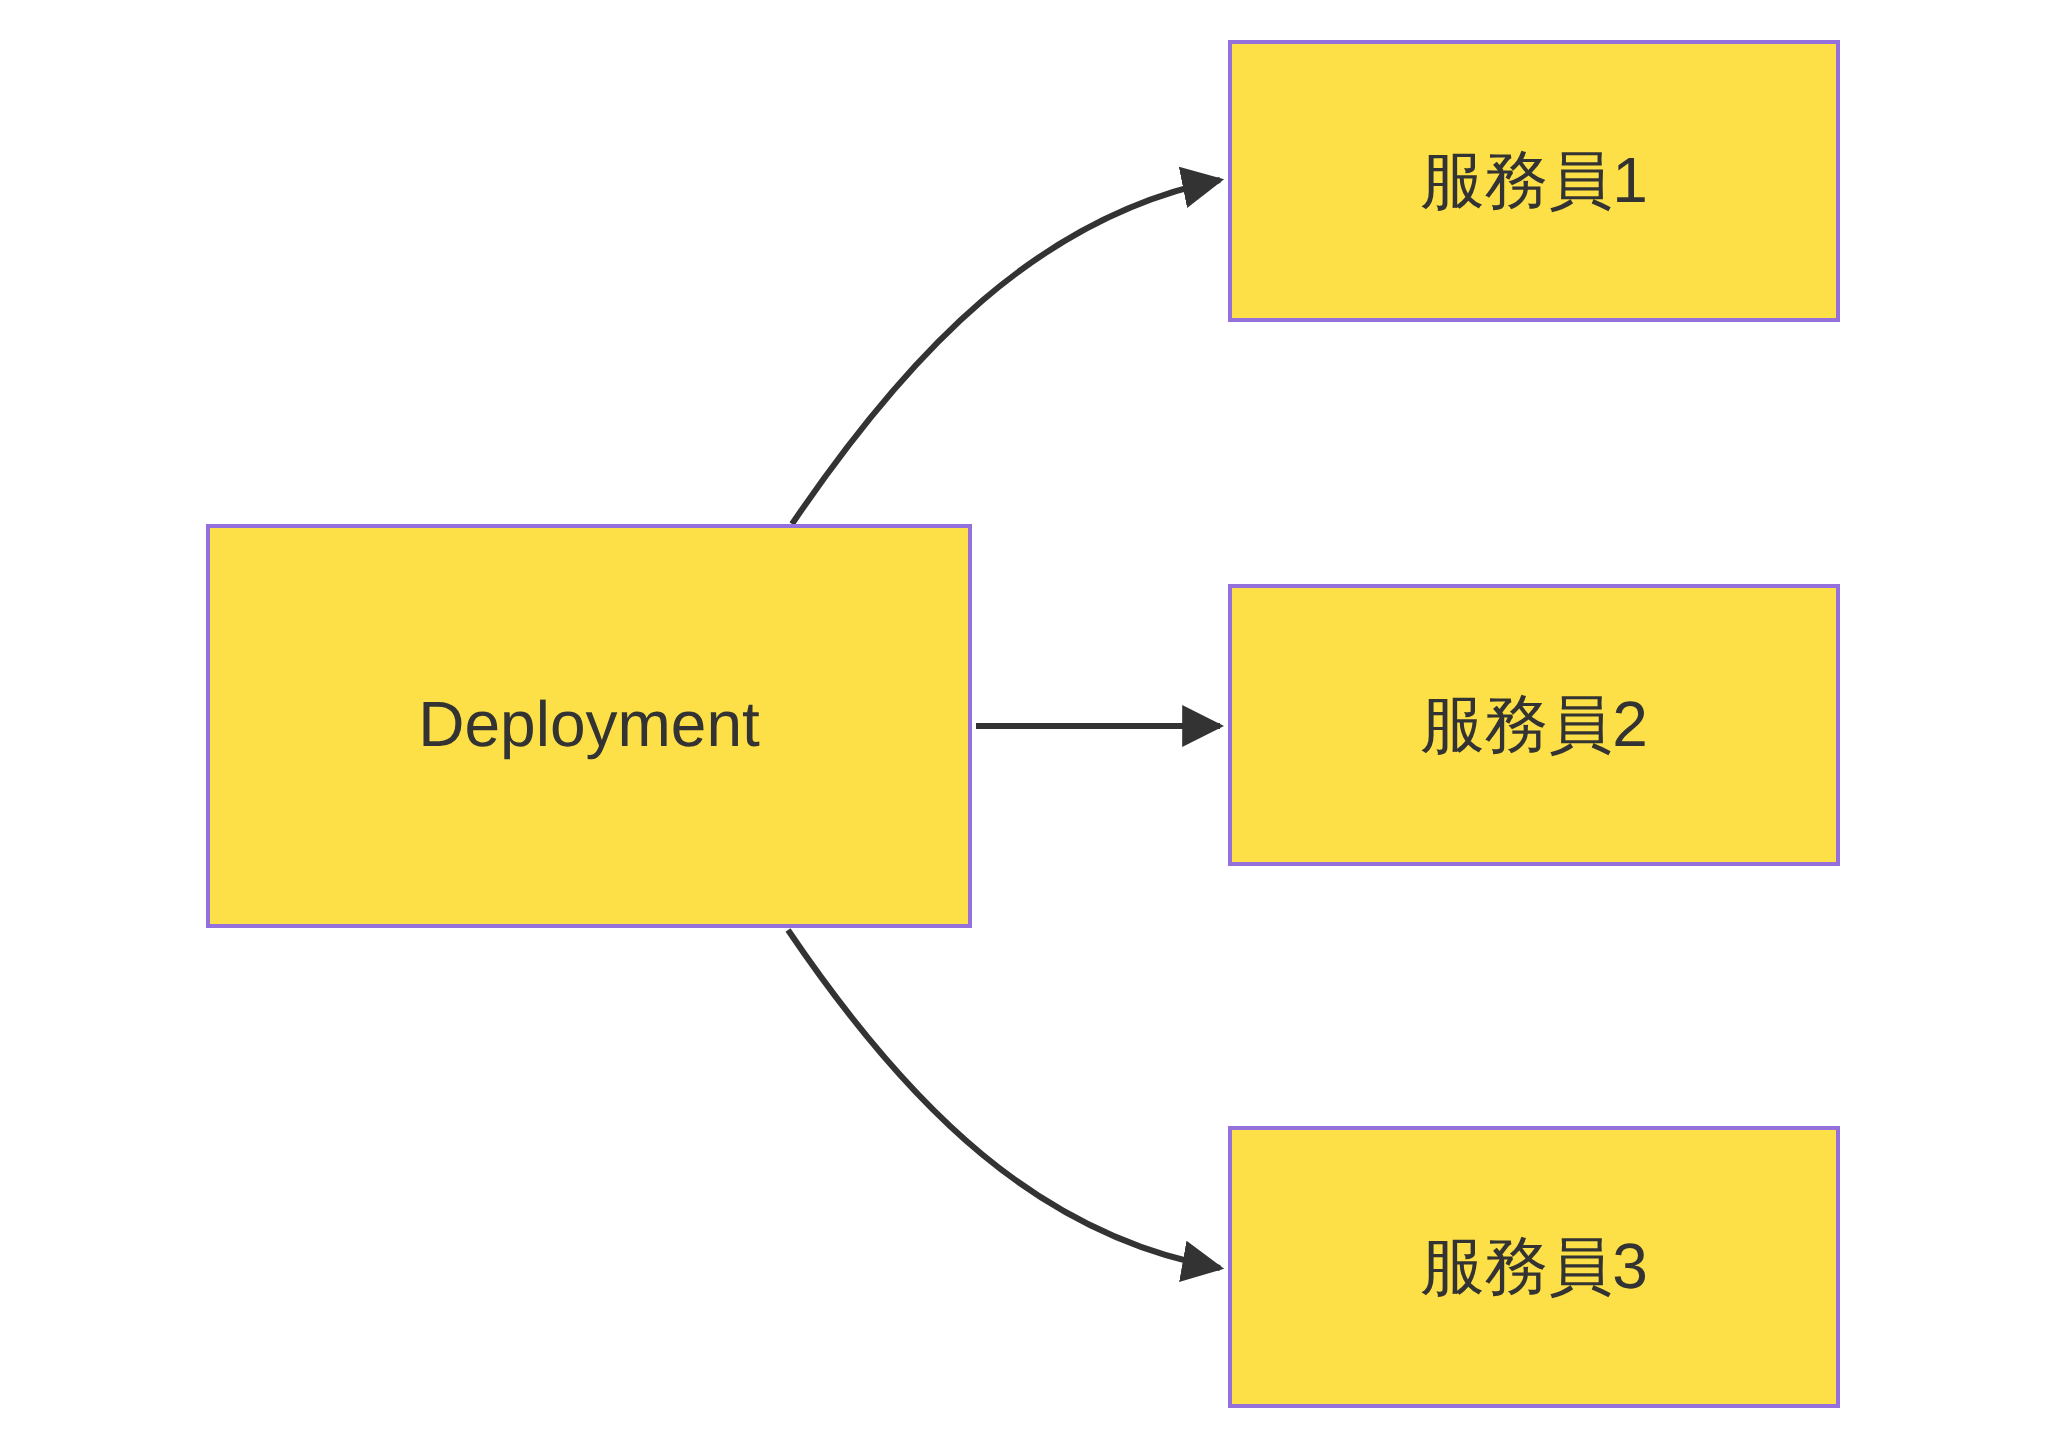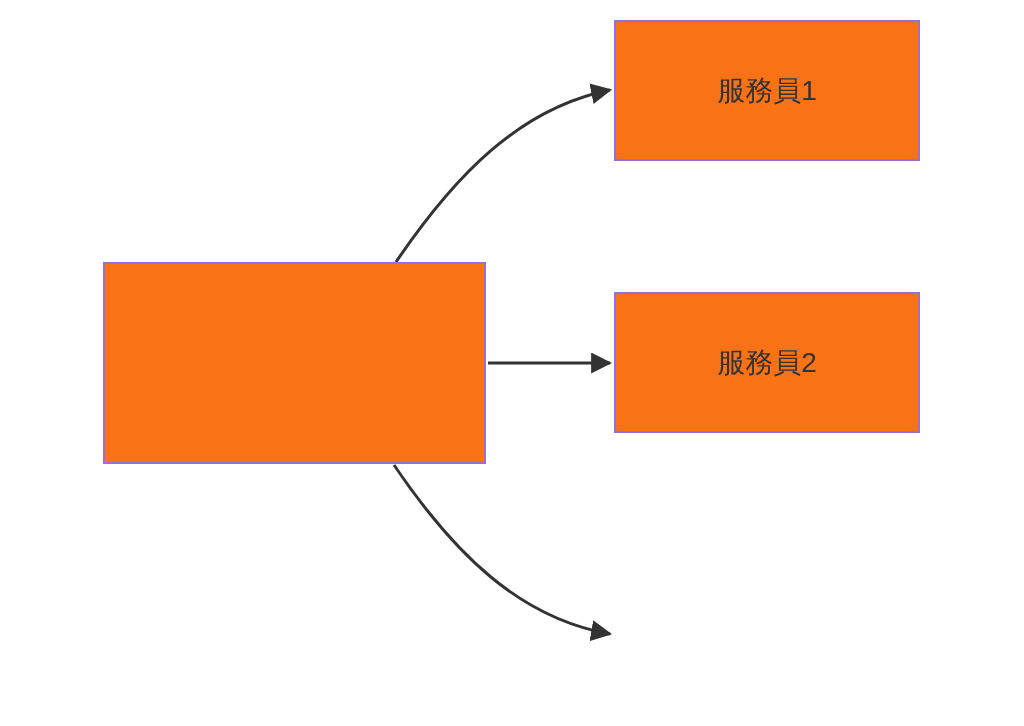--- a/index.html
+++ b/index.html
@@ -19,29 +19,29 @@
     position: absolute;
     left: 0;
     top: 0;
     width: 1024px;
     height: 726px;
     pointer-events: none;
   }
   .node {
     position: absolute;
     box-sizing: border-box;
-    background: #f97316;
+    background: #fde047;
     border: 2px solid #9370DB;
     color: #333333;
     display: flex;
     flex-direction: column;
     align-items: center;
     justify-content: center;
     text-align: center;
-    font-size: 28px;
+    font-size: 32px;
     line-height: 1.55;
   }
   .node-manager {
     left: 103px;
     top: 262px;
     width: 383px;
     height: 202px;
   }
   .node-server {
     left: 614px;
@@ -62,24 +62,28 @@
       <marker id="arrowhead" viewBox="0 0 10 10" refX="9" refY="5" markerWidth="7" markerHeight="7" orient="auto">
         <path d="M 0 0 L 10 5 L 0 10 z" fill="#333333"></path>
       </marker>
     </defs>
     <path d="M 396 262 C 455 175, 520 108, 610 90" fill="none" stroke="#333333" stroke-width="3" marker-end="url(#arrowhead)"></path>
     <path d="M 488 363 L 610 363" fill="none" stroke="#333333" stroke-width="3" marker-end="url(#arrowhead)"></path>
     <path d="M 394 465 C 455 555, 520 618, 610 634" fill="none" stroke="#333333" stroke-width="3" marker-end="url(#arrowhead)"></path>
   </svg>
 
   <div class="node node-manager">
+    <span>Deployment</span>
   </div>
 
   <div class="node node-server node-server-1">
     <span>服務員1</span>
   </div>
 
   <div class="node node-server node-server-2">
     <span>服務員2</span>
   </div>
 
+  <div class="node node-server node-server-3">
+    <span>服務員3</span>
+  </div>
 
 </div>
 
 </body></html>

